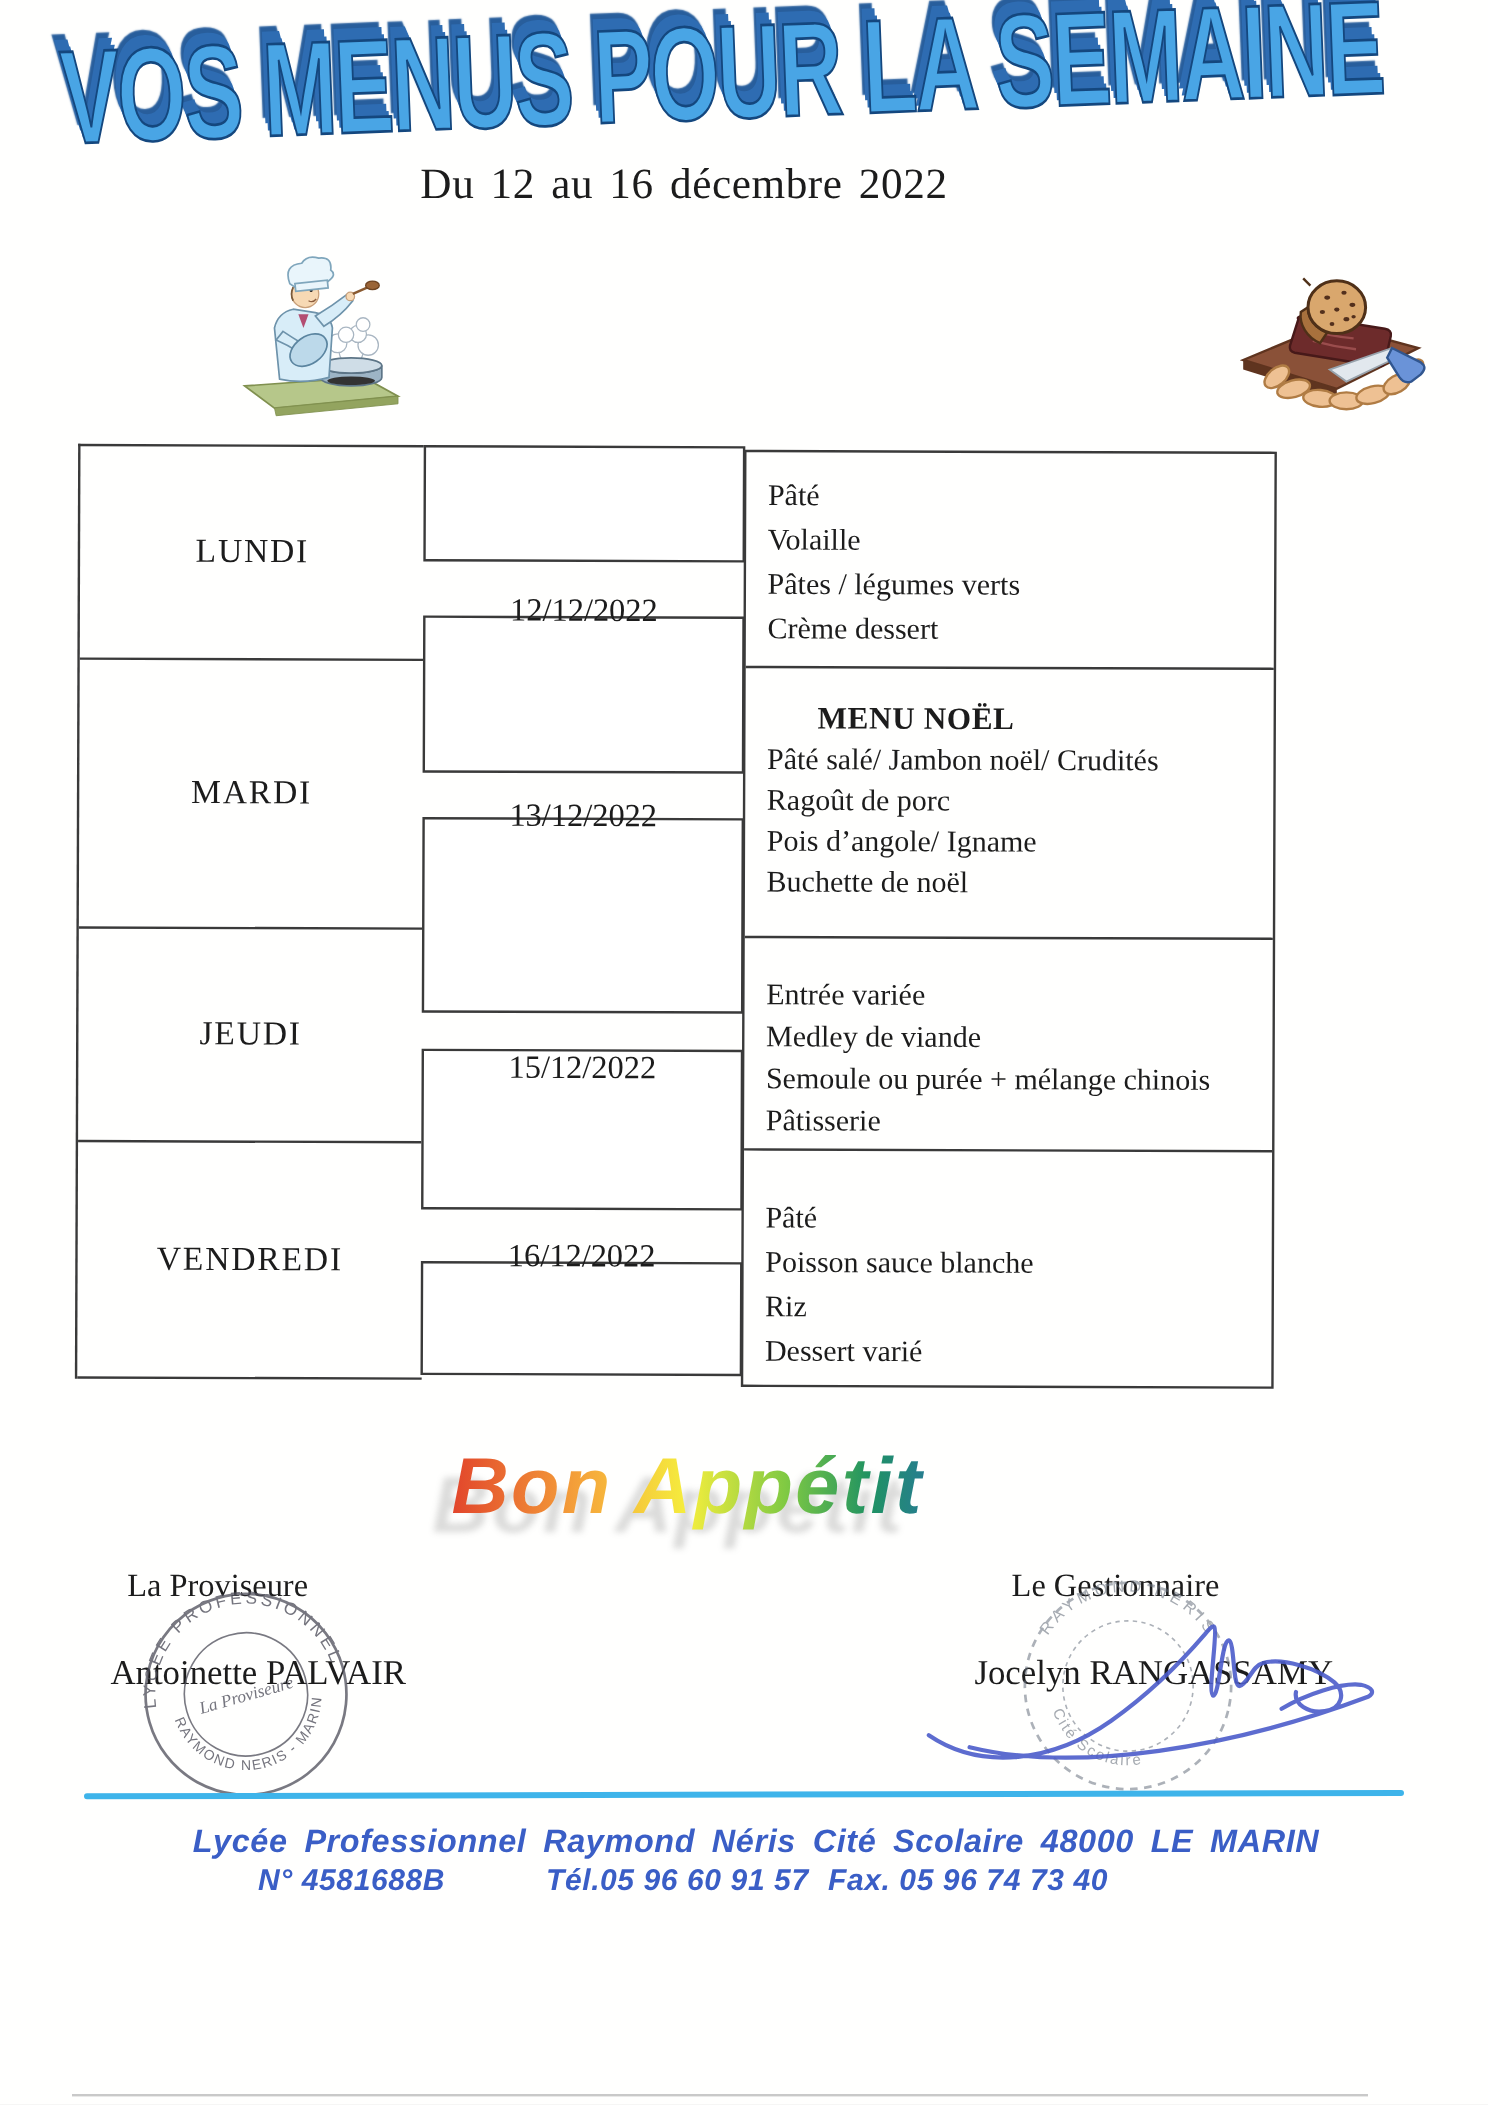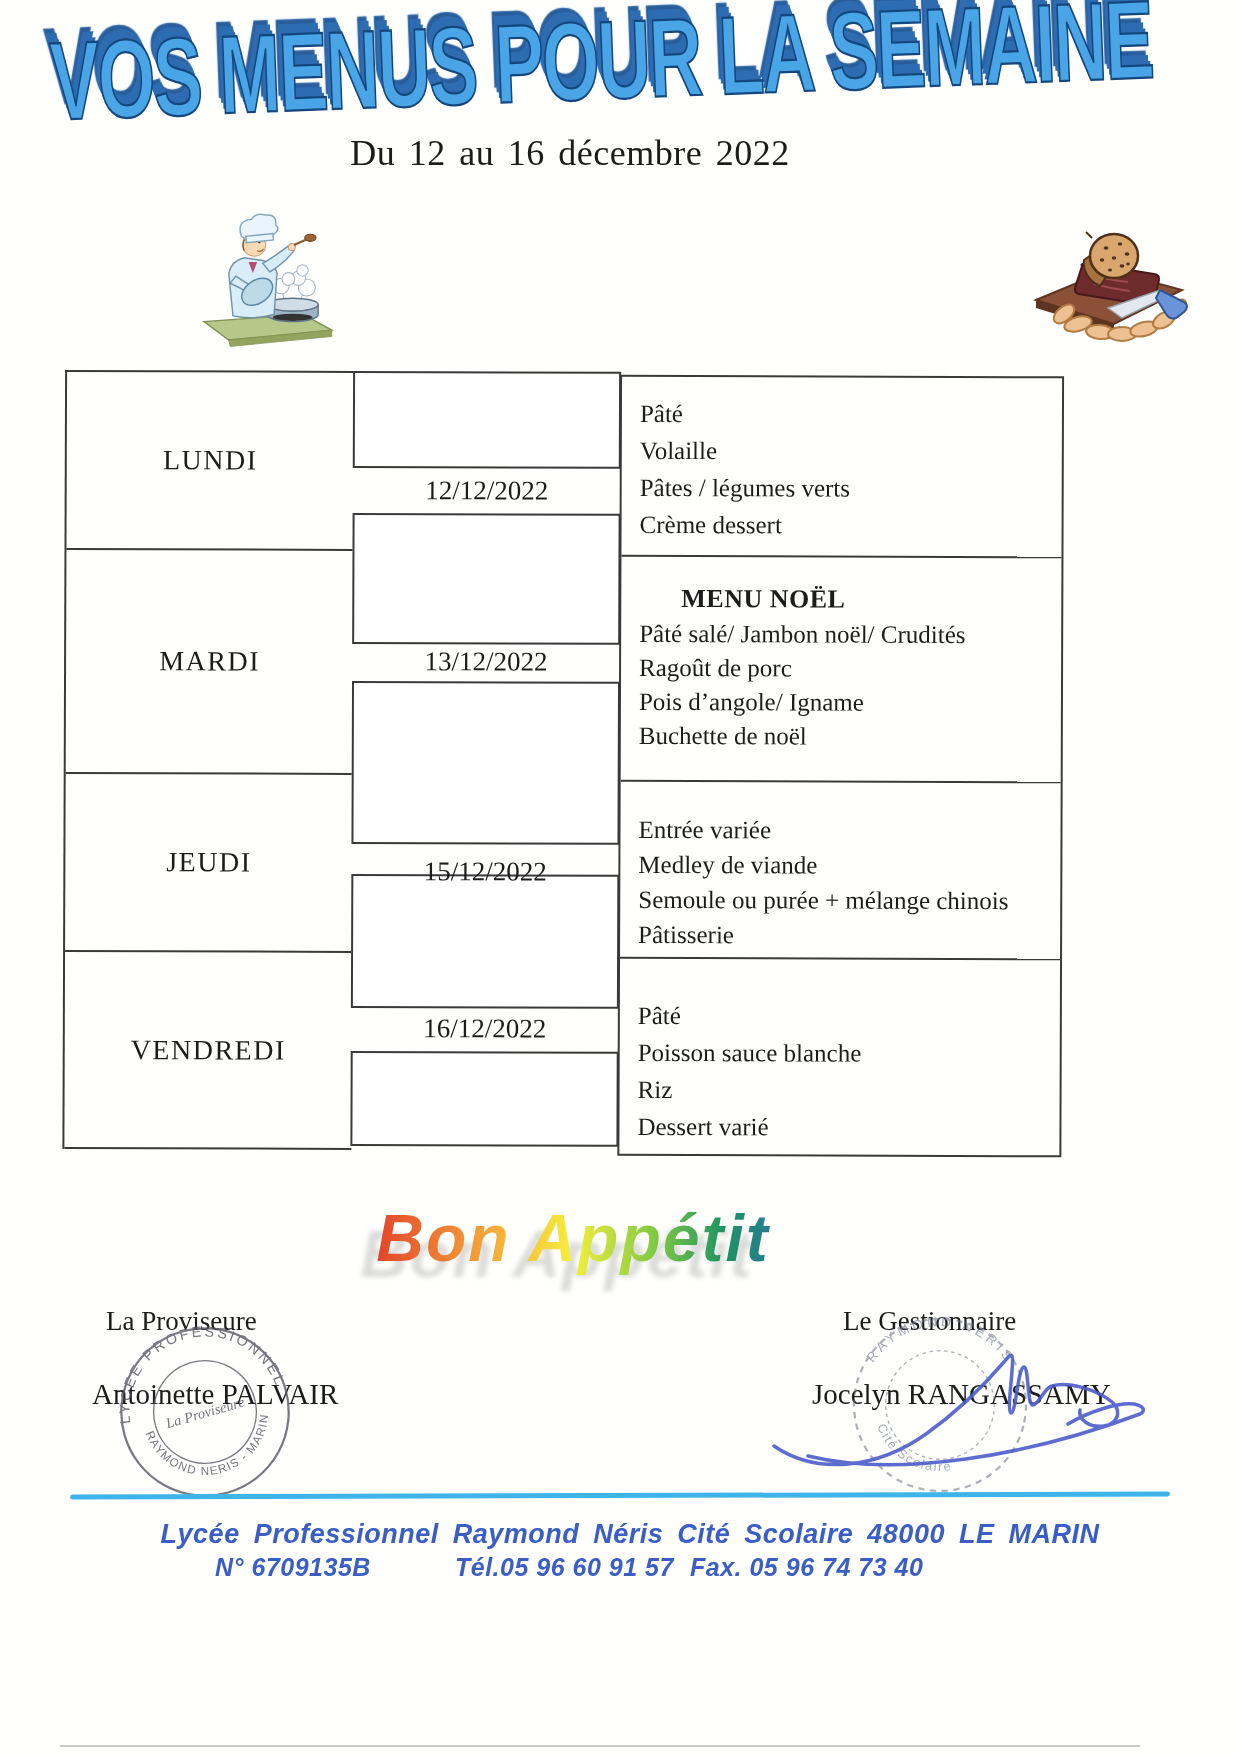--- a/index.html
+++ b/index.html
@@ -15,21 +15,21 @@
   .subtitle{position:absolute;left:0;top:132px;width:1140px;text-align:center;font-size:36px;
     letter-spacing:.5px;word-spacing:4px;}
 
   
   .tbl{position:absolute;left:0;top:0;width:1240px;height:1754px;transform:rotate(0.2deg);transform-origin:100px 400px;}
   .leftcol{position:absolute;left:65px;top:370px;width:289px;box-sizing:border-box;
     border-top:2px solid #3a3a3a;border-left:2px solid #3a3a3a;}
   .dayrow{box-sizing:border-box;border-bottom:2px solid #3a3a3a;display:flex;align-items:center;
     justify-content:center;font-size:28px;letter-spacing:1.5px;}
   .midbox{position:absolute;left:353px;width:268px;box-sizing:border-box;border:2px solid #3a3a3a;background:#fff;}
-  .datecell{position:absolute;left:353px;width:268px;text-align:center;font-size:27px;}
+  .datecell{position:absolute;left:353px;width:268px;text-align:center;font-size:27px;margin-top:18px;}
   .rightcol{position:absolute;left:620px;top:373px;width:444px;box-sizing:border-box;border:2px solid #3a3a3a;}
   .menucell{box-sizing:border-box;font-size:25px;}
   .menucell.sep{border-bottom:2px solid #3a3a3a;}
   .mi{padding-left:18px;white-space:nowrap;}
   .r1 .mi{line-height:37px;} .r1{padding-top:18px;}
   .r2 .mi{line-height:34px;} .r2{padding-top:24px;}
   .r3 .mi{line-height:35px;} .r3{padding-top:30px;}
   .r4 .mi{line-height:37px;} .r4{padding-top:38px;}
   .menu-heading{font-weight:bold;font-size:26px;padding-left:60px;letter-spacing:.5px;line-height:36px;}
 
@@ -215,18 +215,18 @@
   <svg class="sigscrawl" width="380" height="150" viewBox="0 0 380 150">
     <path d="M 6,118 C 50,148 110,140 158,106 C 196,79 224,48 236,34 C 240,29 243,26 244,28
              C 247,32 238,84 243,85 C 248,86 250,38 256,39 C 261,40 259,78 265,77
              C 272,75 276,60 284,58 C 300,53 330,62 344,74 C 354,83 350,96 336,98
              C 322,100 310,92 312,82 M 40,128 C 130,150 260,128 372,86 C 378,83 376,78 366,76
              C 350,74 320,84 300,96" stroke="#4b5cca" stroke-width="3.5" fill="none" stroke-linecap="round" opacity="0.9"></path>
   </svg>
 
   <div class="rule"></div>
   <div class="f1">Lycée Professionnel Raymond Néris Cité Scolaire 48000 LE MARIN</div>
-  <div class="f2" style="left:215px">N° 6709135B</div>
+  <div class="f2" style="left:215px">N° 4581688B</div>
   <div class="f2" style="left:455px">Tél.05 96 60 91 57</div>
   <div class="f2" style="left:690px">Fax. 05 96 74 73 40</div>
   <div class="scanline"></div>
 
 </div>
 
 </body></html>

